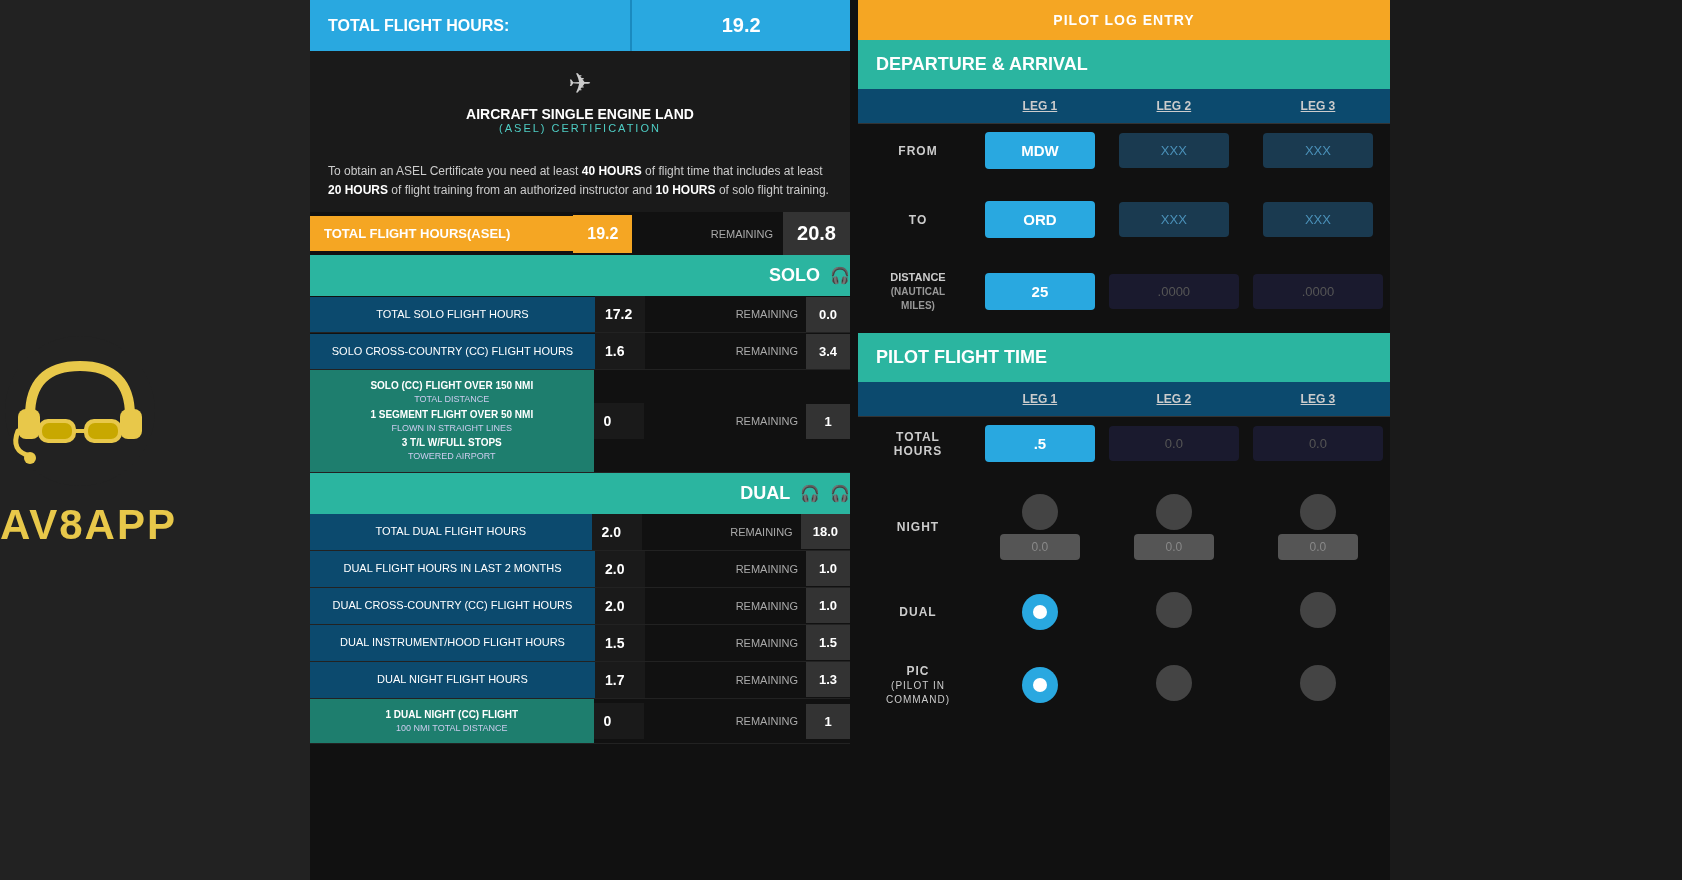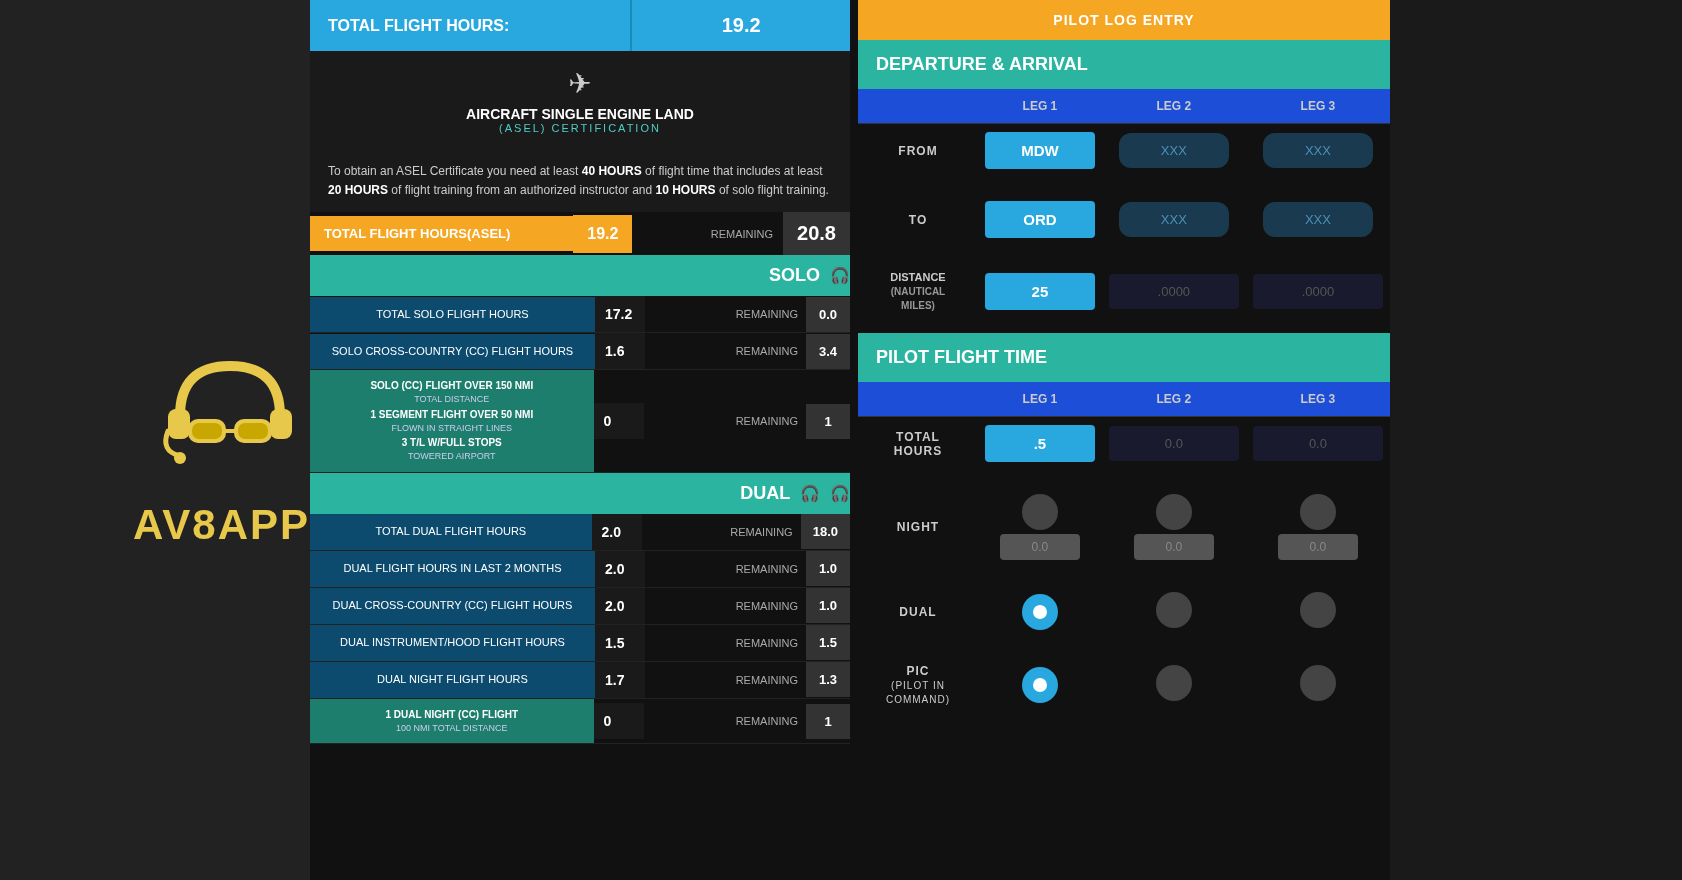--- a/index.html
+++ b/index.html
@@ -12,21 +12,21 @@
       display: flex;
       flex-direction: row;
     }
 
     
     .sidebar {
       width: 310px;
       background: #222;
       display: flex;
       flex-direction: column;
-      align-items: flex-end;
+      align-items: flex-start;
       justify-content: center;
       flex-shrink: 0;
     }
     .logo-icon {
       width: 160px;
       height: 160px;
     }
     .logo-text {
       color: #e8c84a;
       font-size: 42px;
@@ -255,22 +255,23 @@
     .log-table {
       width: 100%;
       border-collapse: collapse;
     }
     .log-table th {
       color: #ccc;
       font-size: 12px;
       font-weight: bold;
       padding: 10px 0;
       text-align: center;
-      background: #1d4ed8;
+      background: #0c4a6e;
       border-bottom: 1px solid #333;
+      text-decoration: underline;
     }
     .log-table td {
       padding: 8px 6px;
       text-align: center;
       vertical-align: middle;
     }
     .row-label-cell {
       color: #ccc;
       font-size: 12px;
       font-weight: bold;
@@ -289,21 +290,21 @@
       padding: 10px 8px;
       width: 110px;
       text-align: center;
       outline: none;
     }
     .input-dim {
       background: #1a3a50;
       color: #4a90b8;
       font-size: 13px;
       border: none;
-      border-radius: 12px;
+      border-radius: 4px;
       padding: 10px 8px;
       width: 110px;
       text-align: center;
       outline: none;
     }
     .input-dark {
       background: #1a1a2e;
       color: #555;
       font-size: 13px;
       border: none;

